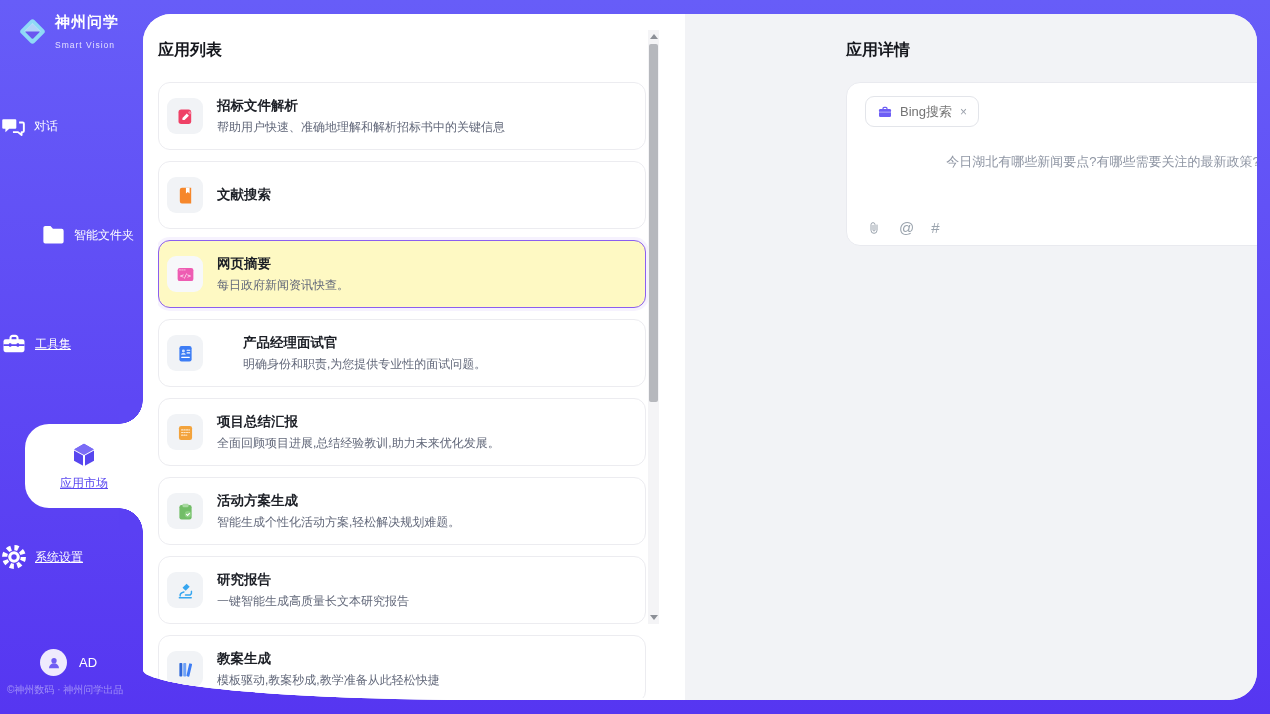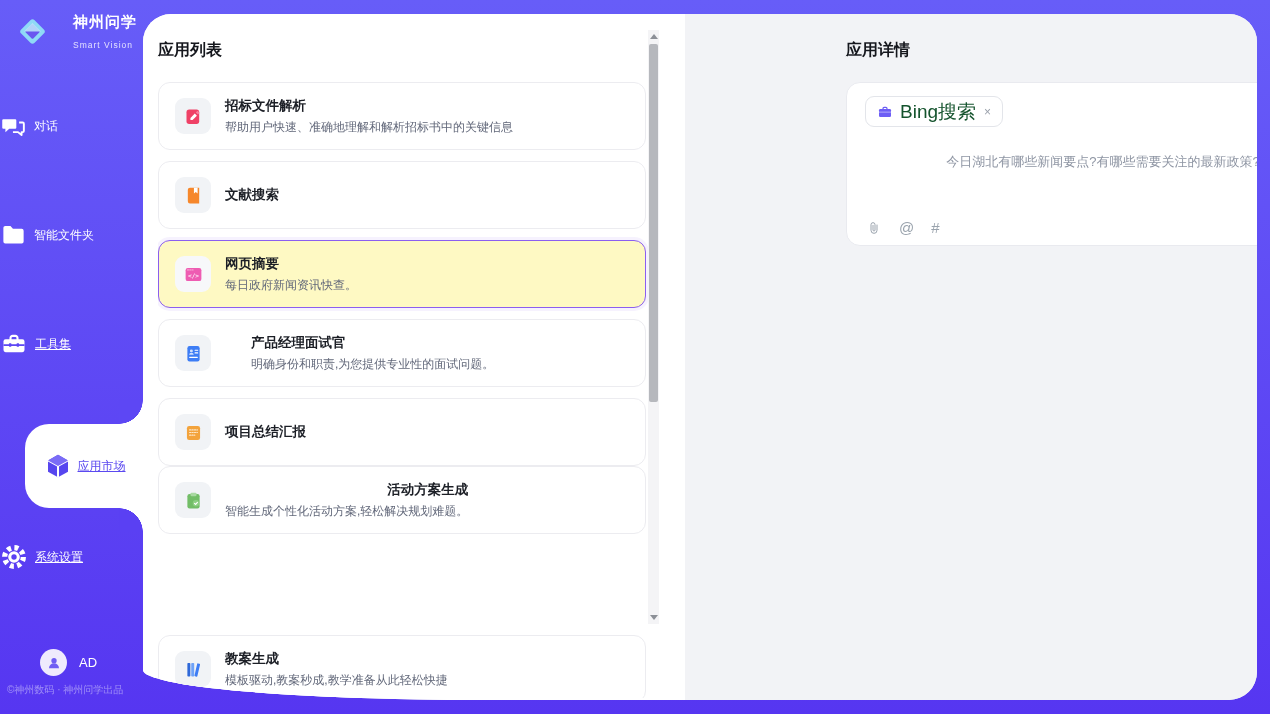--- a/index.html
+++ b/index.html
@@ -13,48 +13,48 @@
     background:#f2f3f6; overflow:hidden;
     border-top-left-radius:28px; border-top-right-radius:28px;
     border-bottom-right-radius:28px; border-bottom-left-radius:340px 30px;
   }
   #list-panel { position:absolute; left:0; top:0; width:542px; height:686px; background:#ffffff; }
   #detail-panel { position:absolute; left:542px; top:0; width:572px; height:686px; background:#f2f3f6;text-align:center; }
 
   .panel-title { position:absolute; top:26px; font-size:16px; font-weight:bold; color:#15171d; }
 
   
-  .side-logo { position:absolute; left:14px; top:13px; display:flex; align-items:center; gap:22px; }
+  .side-logo { position:absolute; left:14px; top:13px; display:flex; align-items:center; gap:4px; }
   .logo-text b { display:block; color:#fff; font-size:15px; letter-spacing:1px; }
   .logo-text span { display:block; color:#e4e1ff; font-size:8.5px; letter-spacing:1px; margin-top:8px; }
   .nav-item { position:absolute; left:0; width:136px; display:flex; flex-direction:row; align-items:center; gap:7px; cursor:pointer; }
   .nav-item .lbl { color:#fff; font-size:12px; }
   .nav-item .lbl.underlined { text-decoration:underline; }
   #nav-chat   { top:113px; }
-  #nav-folder { top:222px; }
+  #nav-folder { top:222px;padding-left:40px; }
   #nav-tools  { top:330px; }
   #nav-settings { top:543px; }
   
   #active-tab { position:absolute; left:25px; top:424px; width:118px; height:84px; background:#fff;
-                border-radius:24px 0 0 24px; display:flex; flex-direction:row; align-items:center;
+                border-radius:24px 0 0 24px; display:flex; flex-direction:column; align-items:center;
                 justify-content:center; gap:5px; cursor:pointer; }
   #active-tab .lbl { color:#5b49f0; font-size:12px; text-decoration:underline; }
   .fillet { position:absolute; width:24px; height:24px; left:119px; }
   #fillet-top { top:400px; background:radial-gradient(circle at 0 0, #5d47f4 0 23.5px, #fff 24px); }
   #fillet-bottom { top:508px; background:radial-gradient(circle at 0 100%, #5a40f3 0 23.5px, #fff 24px); }
 
   .user-row { position:absolute; left:40px; top:649px; display:flex; align-items:center; gap:12px; }
   .avatar-circle { width:27px; height:27px; border-radius:50%; background:#efeafd; display:flex; align-items:center; justify-content:center; }
   .user-name { color:#fff; font-size:13px; }
   .side-footer { position:absolute; left:7px; top:683px; width:132px; color:rgba(255,255,255,.42); font-size:10px; white-space:nowrap; }
 
   
   #cards-viewport { position:absolute; left:15px; top:68px; width:512px; height:616px; overflow:hidden; }
   .card { position:absolute; left:0; width:488px; height:68px; background:#fff; border:1px solid #ececf0;
-          border-radius:12px; display:flex; align-items:center; padding:0 16px; gap:14px; cursor:pointer; }
+          border-radius:12px; display:flex; align-items:center; padding:0 8px; gap:14px; cursor:pointer; }
   .card.selected { background:#fef9c3; border:1.5px solid #8b5ef0; box-shadow:0 0 0 3px rgba(139,94,240,.08); }
   .tile { width:36px; height:36px; border-radius:9px; background:#f1f3f6; flex:none;
           display:flex; align-items:center; justify-content:center; }
   .card.selected .tile { background:#f7f8fa; }
   .card-text { display:flex; flex-direction:column; gap:4px; }
   .card-name { font-size:13.5px; font-weight:bold; color:#1c1f26; }
   .card-desc { font-size:12px; color:#62687a; }
 
   
   #scrollbar { position:absolute; left:505px; top:16px; width:11px; height:594px; background:#f4f4f6; }
@@ -62,21 +62,21 @@
   .sb-arrow.up { top:1px; } .sb-arrow.down { bottom:1px; }
   .tri-up { width:0; height:0; border-left:4px solid transparent; border-right:4px solid transparent; border-bottom:5px solid #8c9097; }
   .tri-down { width:0; height:0; border-left:4px solid transparent; border-right:4px solid transparent; border-top:5px solid #8c9097; }
   #sb-thumb { position:absolute; left:1px; top:14px; width:9px; height:358px; background:#b6b8bd; border-radius:2px; cursor:pointer; }
 
   
   #detail-card { position:absolute; left:161px; top:68px; width:519px; height:164px; background:#fff;
                  border:1px solid #e9eaef; border-radius:14px; }
   .tag { position:absolute; left:18px; top:13px; height:31px; display:inline-flex; align-items:center; gap:7px;
          padding:0 10px 0 11px; background:#fff; border:1px solid #e3e5ea; border-radius:9px; cursor:pointer; }
-  .tag-label { font-size:19px; color:#14532d; }
+  .tag-label { font-size:13px; color:#737373; }
   .tag-close { font-size:12px; color:#9aa0ab; cursor:pointer; padding:0 1px; }
   .prompt-text { position:absolute; left:21px; top:69px; width:470px; font-size:13px; color:#8e95a3; line-height:1.5; cursor:text; }
   .tools-row { position:absolute; left:19px; top:136px; display:flex; align-items:center; gap:17px; }
   .tool-glyph { font-size:15px; color:#9aa3ad; cursor:pointer; }
 </style>
 </head>
 <body>
 
 <div id="app">
 
@@ -214,38 +214,52 @@
 
         <div class="card" style="top:316px;align-items:center;">
           <div class="tile">
             <svg width="21" height="21" viewBox="0 0 24 24">
               <rect x="4.5" y="4.5" width="15" height="16" rx="2.5" fill="#f3a33c"></rect>
               <path d="M7.5 9h9M7.5 12h9M7.5 15h6" stroke="#fde6c7" stroke-width="1.3" stroke-dasharray="1.4 1.4" stroke-linecap="round"></path>
             </svg>
           </div>
           <div class="card-text">
             <span class="card-name">项目总结汇报</span>
-          </div>
-        </div>
-
-        <div class="card" style="top:384px;text-align:right;">
+            <span class="card-desc">全面回顾项目进展,总结经验教训,助力未来优化发展。</span>
+          </div>
+        </div>
+
+        <div class="card" style="top:395px;">
           <div class="tile">
             <svg width="21" height="21" viewBox="0 0 24 24">
               <rect x="5" y="4.5" width="14" height="16.5" rx="2.5" fill="#72bd67"></rect>
               <rect x="8.5" y="3" width="7" height="4" rx="1.2" fill="#a9d9a2"></rect>
               <circle cx="14.8" cy="15.2" r="3.7" fill="#8ccf82"></circle>
               <path d="M13.1 15.2l1.3 1.3 2.1-2.4" stroke="#fff" stroke-width="1.3" fill="none" stroke-linecap="round"></path>
             </svg>
           </div>
           <div class="card-text">
             <span class="card-name">活动方案生成</span>
             <span class="card-desc">智能生成个性化活动方案,轻松解决规划难题。</span>
           </div>
         </div>
 
+        <div class="card" style="top:474px;">
+          <div class="tile">
+            <svg width="21" height="21" viewBox="0 0 24 24">
+              <path d="M13.2 4.2l3.6 3.6-4.6 4.6-3.6-3.6z" fill="#36a6f0"></path>
+              <path d="M10.2 13.6c-3 .6-4.6 2.5-4.3 4.6M12 17.2h5.2c1.5-1 2-2.6 1.6-4.2" stroke="#36a6f0" stroke-width="1.7" fill="none" stroke-linecap="round"></path>
+              <path d="M5 20.2h13.5" stroke="#36a6f0" stroke-width="1.8" stroke-linecap="round"></path>
+            </svg>
+          </div>
+          <div class="card-text">
+            <span class="card-name">研究报告</span>
+            <span class="card-desc">一键智能生成高质量长文本研究报告</span>
+          </div>
+        </div>
 
         <div class="card" style="top:553px;">
           <div class="tile">
             <svg width="21" height="21" viewBox="0 0 24 24">
               <rect x="5" y="4.5" width="3.4" height="15.5" rx=".9" fill="#2f68d8"></rect>
               <rect x="9.4" y="4.5" width="3.4" height="15.5" rx=".9" fill="#6ea2f8"></rect>
               <rect x="14.6" y="5" width="3.4" height="15.2" rx=".9" transform="rotate(13 16.3 12.6)" fill="#3d7df5"></rect>
             </svg>
           </div>
           <div class="card-text">

